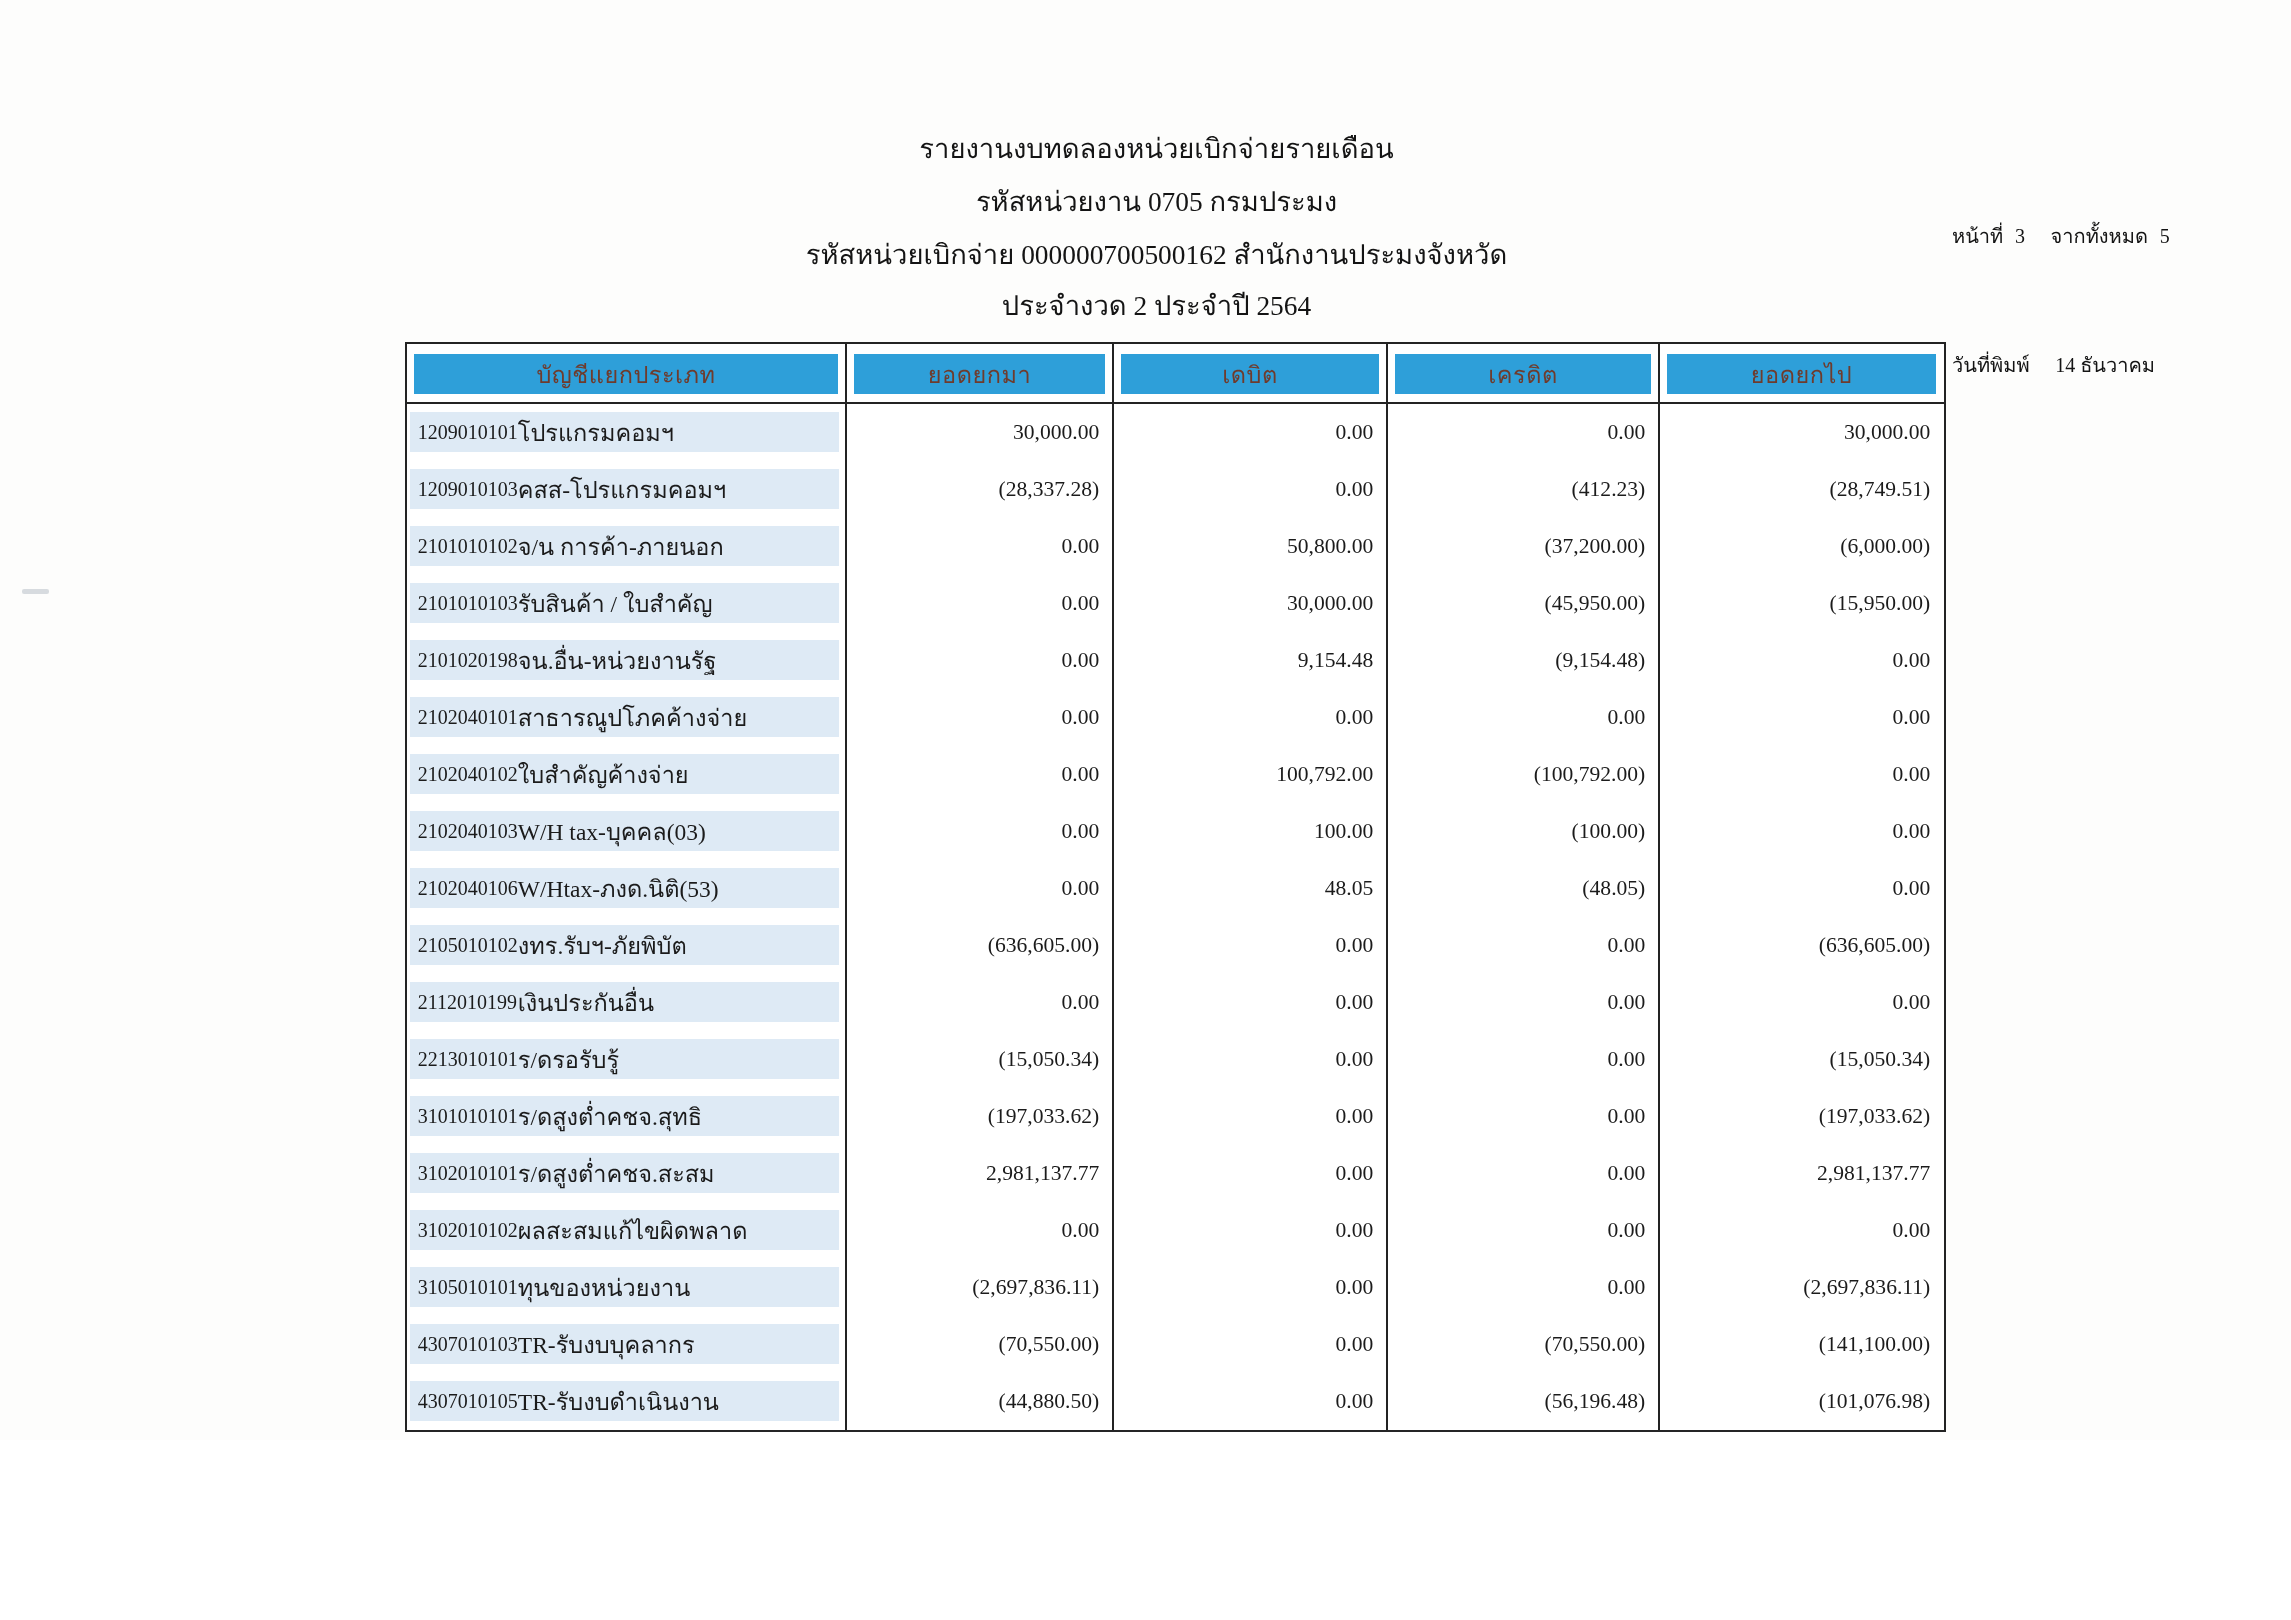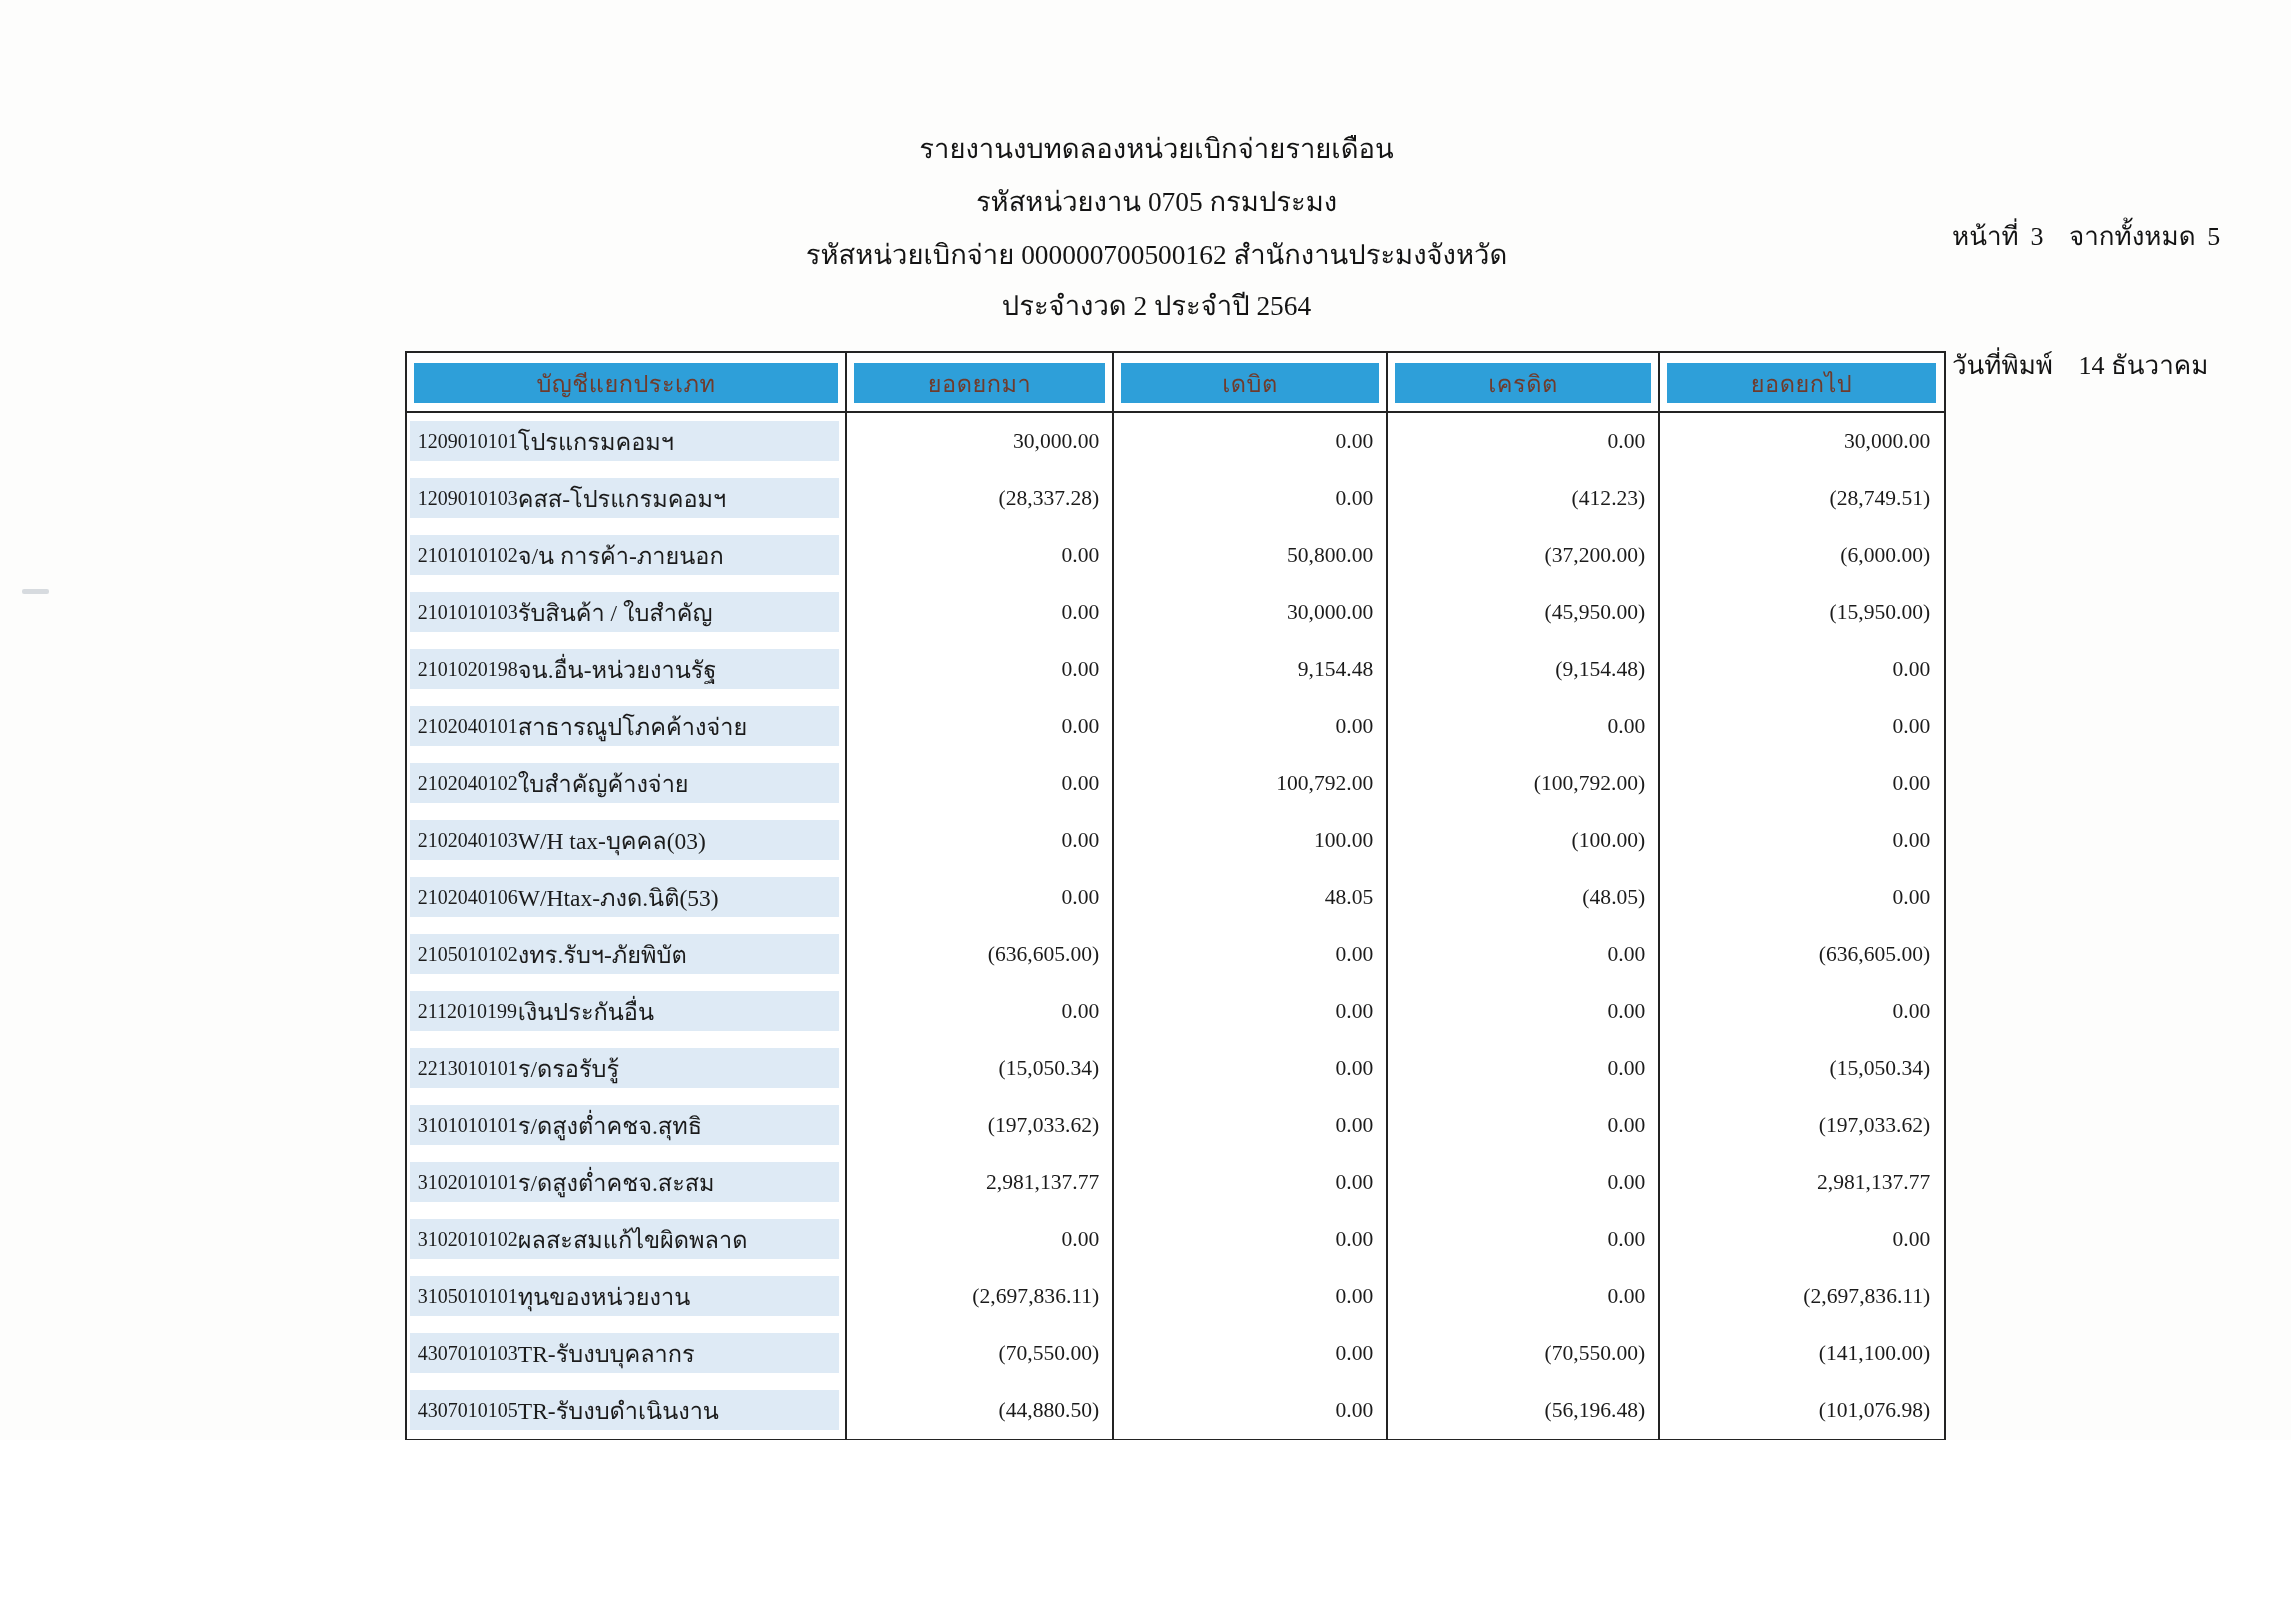--- a/index.html
+++ b/index.html
@@ -14,26 +14,26 @@
   .page{position:relative;width:2292px;height:1440px;background:#fdfdfc;overflow:hidden;}
 
   
   .title-line{position:absolute;left:0;width:2313px;text-align:center;font-size:27.4px;color:#141414;white-space:pre;}
   .t1{top:127px;}
   .t2{top:180px;}
   .t3{top:233px;}
   .t4{top:284px;}
 
   
-  .page-info{position:absolute;left:1952px;top:129px;font-size:26px;color:#141414;line-height:43px;white-space:pre;}
+  .page-info{position:absolute;left:1952px;top:129px;font-size:20px;color:#141414;line-height:43px;white-space:pre;}
   .pi-gap-s{display:inline-block;width:11.8px;}
   .pi-gap-m{display:inline-block;width:25.5px;}
 
   
-  .table{position:absolute;left:405px;top:351px;width:1541px;border:2px solid var(--line);background:#fff;box-sizing:border-box;}
+  .table{position:absolute;left:405px;top:342px;width:1541px;border:2px solid var(--line);background:#fff;box-sizing:border-box;}
   .thead,.tr{display:grid;grid-template-columns:440px 267px 274px 272px 283px;}
   .thead{height:58px;border-bottom:2.9px solid var(--line);}
   .th{position:relative;border-right:2px solid var(--line);box-sizing:border-box;}
   .th:last-child{border-right:none;border-radius:7px;}
   .th-box{position:absolute;left:6.9px;right:6.9px;top:9.8px;bottom:7.8px;background:var(--header-bg);
           display:flex;align-items:center;justify-content:center;
           font-size:23.5px;color:var(--header-text);letter-spacing:0.5px;}
   .tr{height:57px;}
   .td{position:relative;border-right:2px solid var(--line);box-sizing:border-box;
       display:flex;align-items:center;overflow:hidden;}

